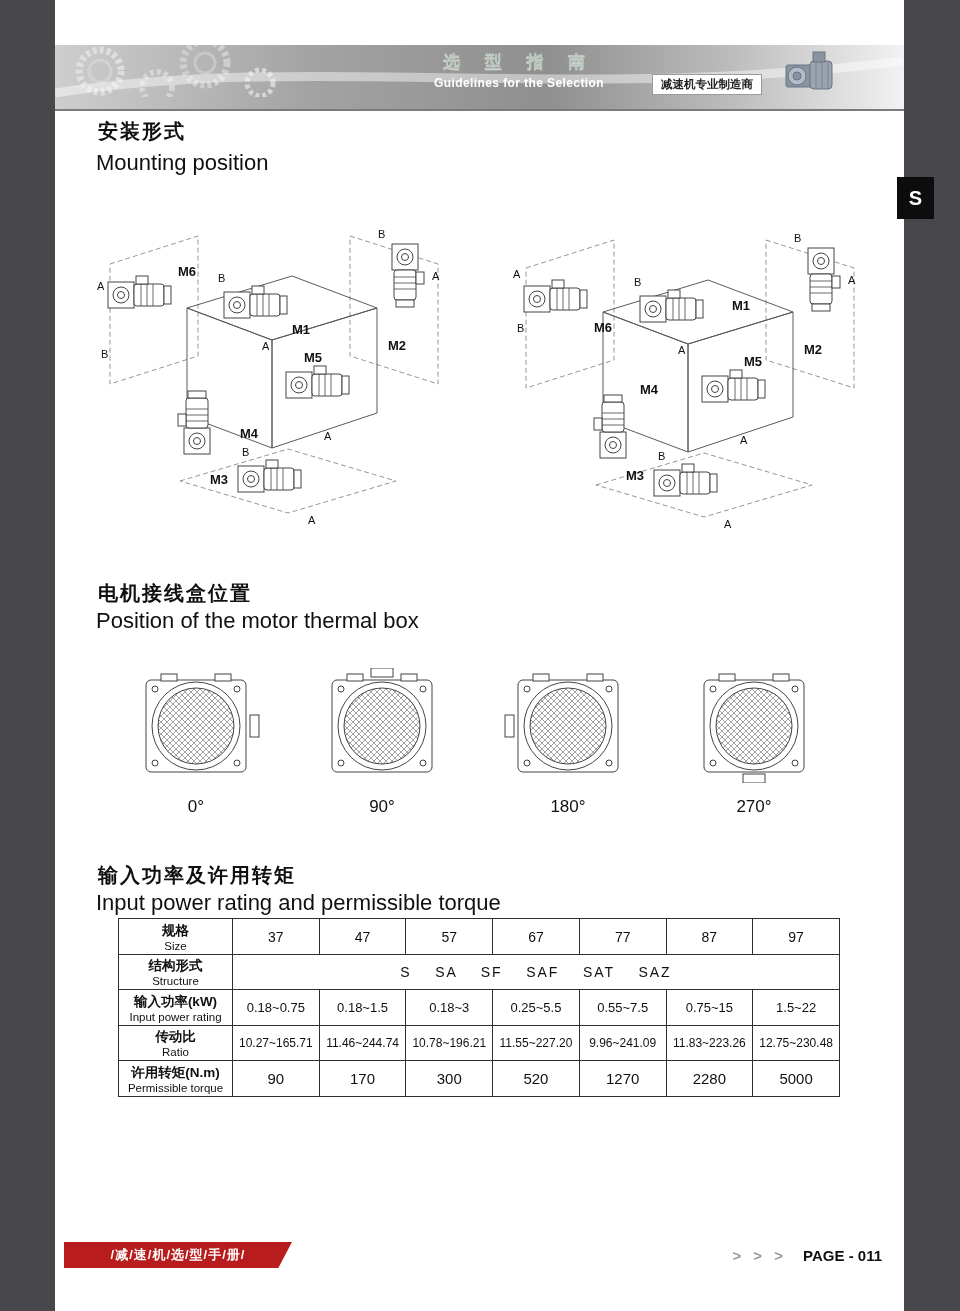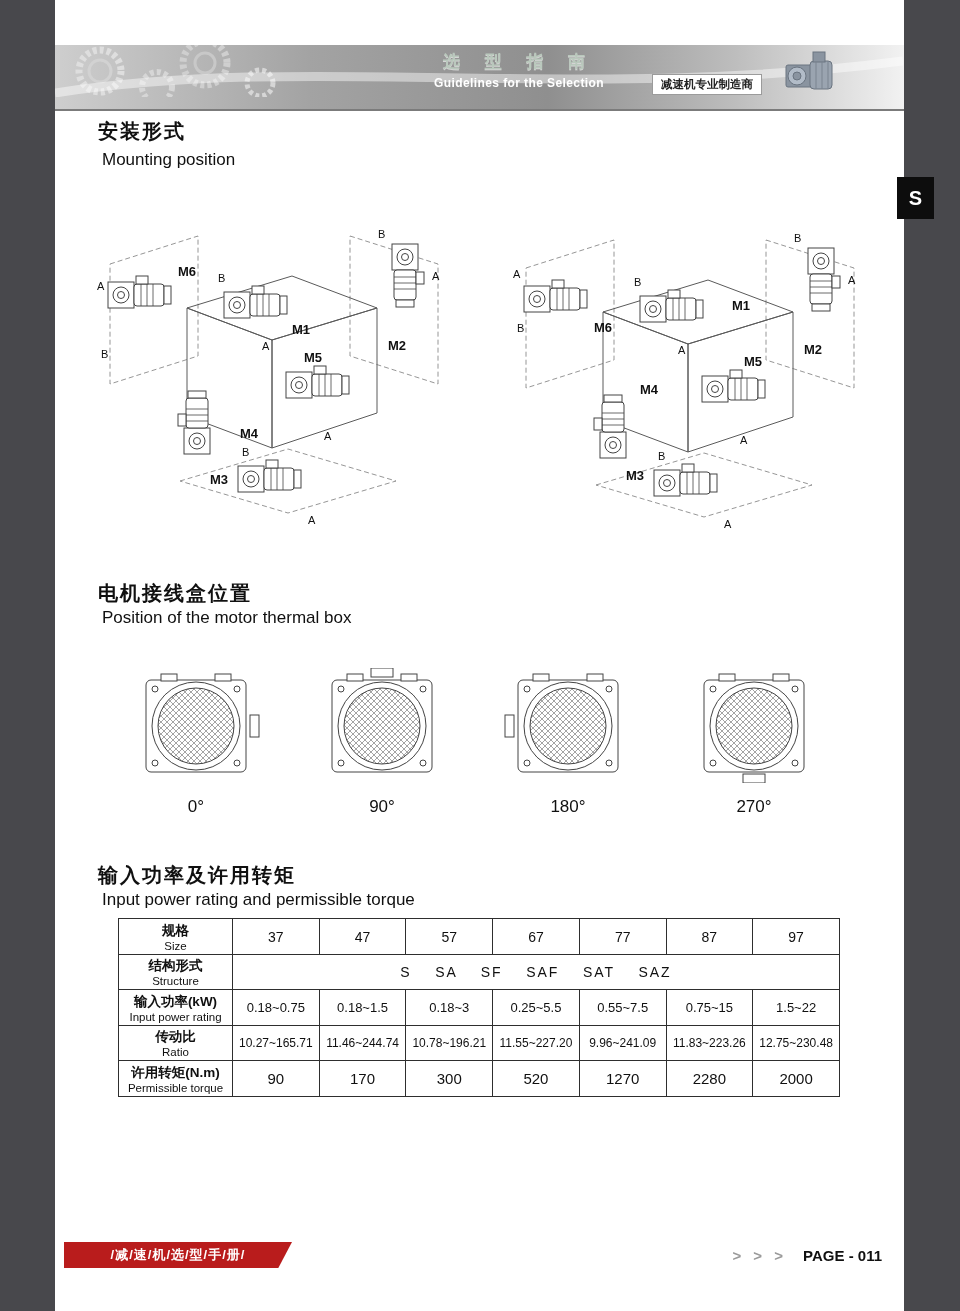--- a/index.html
+++ b/index.html
@@ -18,21 +18,21 @@
   .band-cn{font-size:17px;font-weight:bold;letter-spacing:10px;color:#b9c8bc;text-shadow:0 1px 0 rgba(255,255,255,.6)}
   .band-en{font-size:12px;font-weight:bold;color:#fff;letter-spacing:.4px;margin-top:3px}
   .badge{position:absolute;right:142px;top:29px;background:#fff;border:1px solid #9b9b9b;
          padding:2px 8px;font-size:11.5px;font-weight:bold;color:#222;z-index:2;white-space:nowrap}
   .photo{position:absolute;right:64px;top:-4px;z-index:3}
   .s-tab{position:absolute;right:26px;top:177px;width:37px;height:42px;background:#0d0d0d;color:#fff;
          font-weight:bold;font-size:20px;display:flex;align-items:center;justify-content:center;z-index:4}
 
   
   .sec-cn{position:absolute;left:98px;font-size:20px;font-weight:bold;color:#101010;letter-spacing:2px}
-  .sec-en{position:absolute;left:102px;font-size:17px;color:#101010}
+  .sec-en{position:absolute;left:96px;font-size:22px;color:#101010}
 
   
   .mount-left{position:absolute;left:92px;top:198px}
   .mount-right{position:absolute;left:508px;top:202px}
   .plane{fill:none;stroke:#8a8a8a;stroke-width:.9;stroke-dasharray:5 3}
   .boxline{fill:none;stroke:#5a5a5a;stroke-width:1}
   .mlabel{font:bold 13px "Liberation Sans",sans-serif;fill:#101010}
   .ablabel{font:11px "Liberation Sans",sans-serif;fill:#101010}
 
   
@@ -279,21 +279,21 @@
         <th>
           <div class="th-cn">许用转矩(N.m)</div>
           <div class="th-en">Permissible torque</div>
         </th>
         <td>90</td>
         <td>170</td>
         <td>300</td>
         <td>520</td>
         <td>1270</td>
         <td>2280</td>
-        <td>2000</td>
+        <td>5000</td>
       </tr>
     </tbody>
   </table>
 
   <div class="footer-bar">/减/速/机/选/型/手/册/</div>
   <div class="footer-right">
     <span class="arrows">&gt;  &gt;  &gt;</span>
     <span class="pagenum">PAGE - 011</span>
   </div>
 </div>

